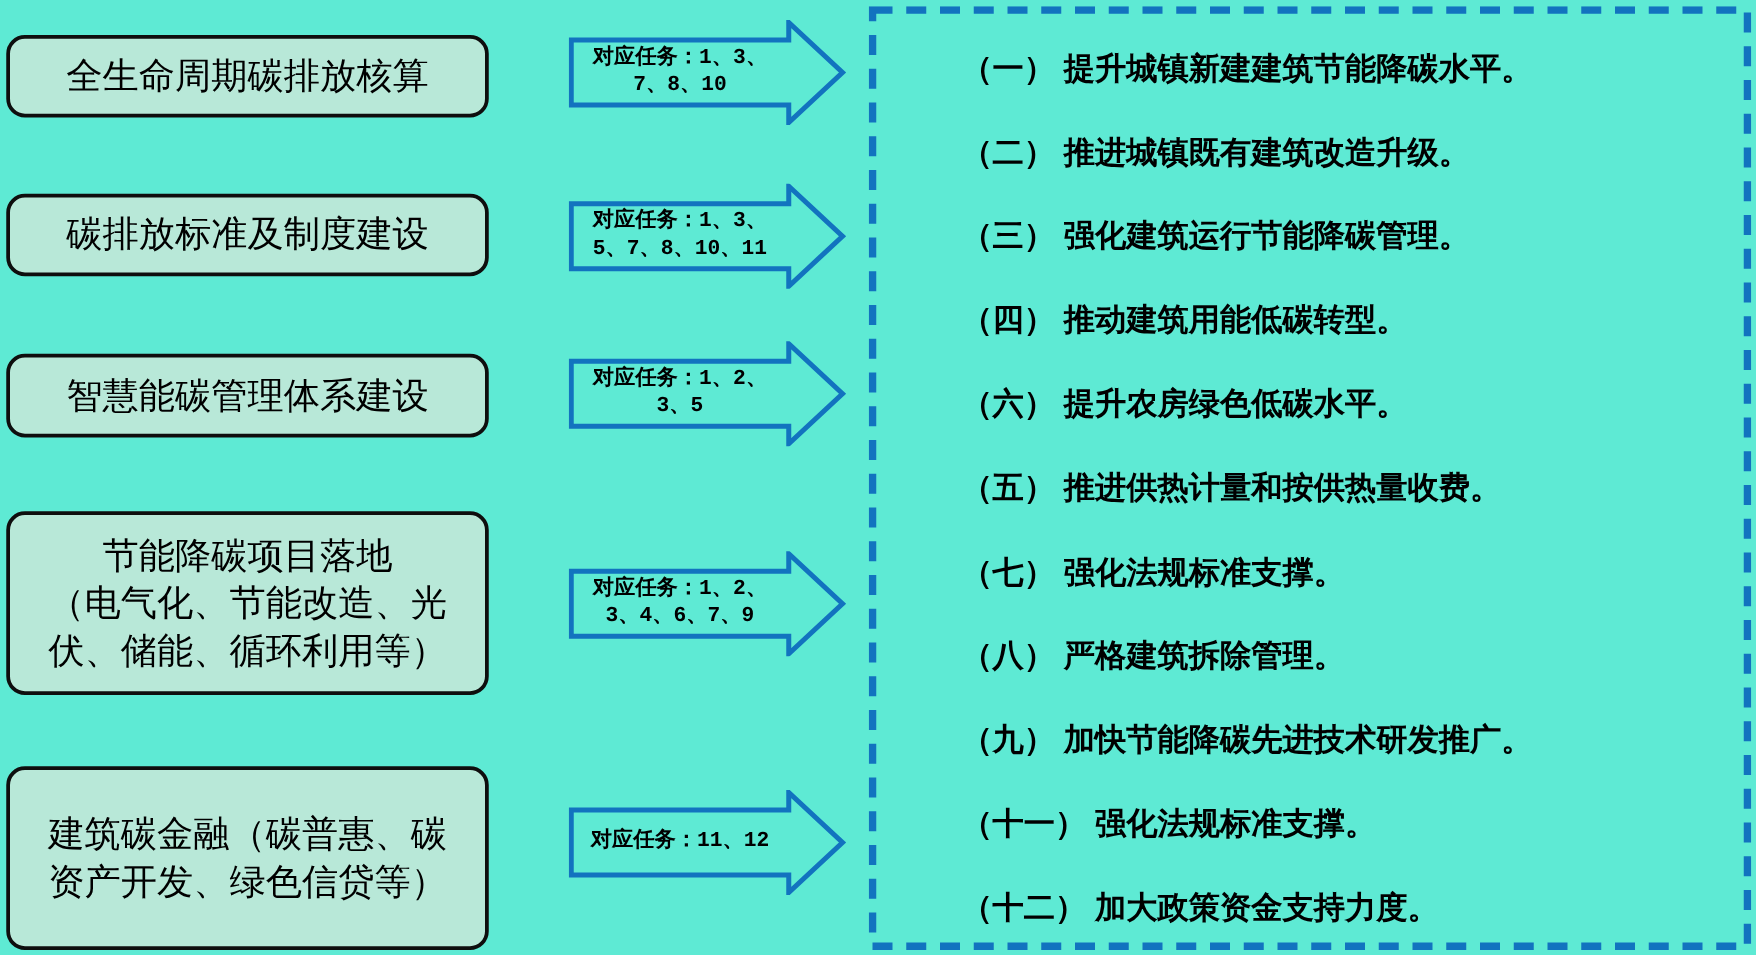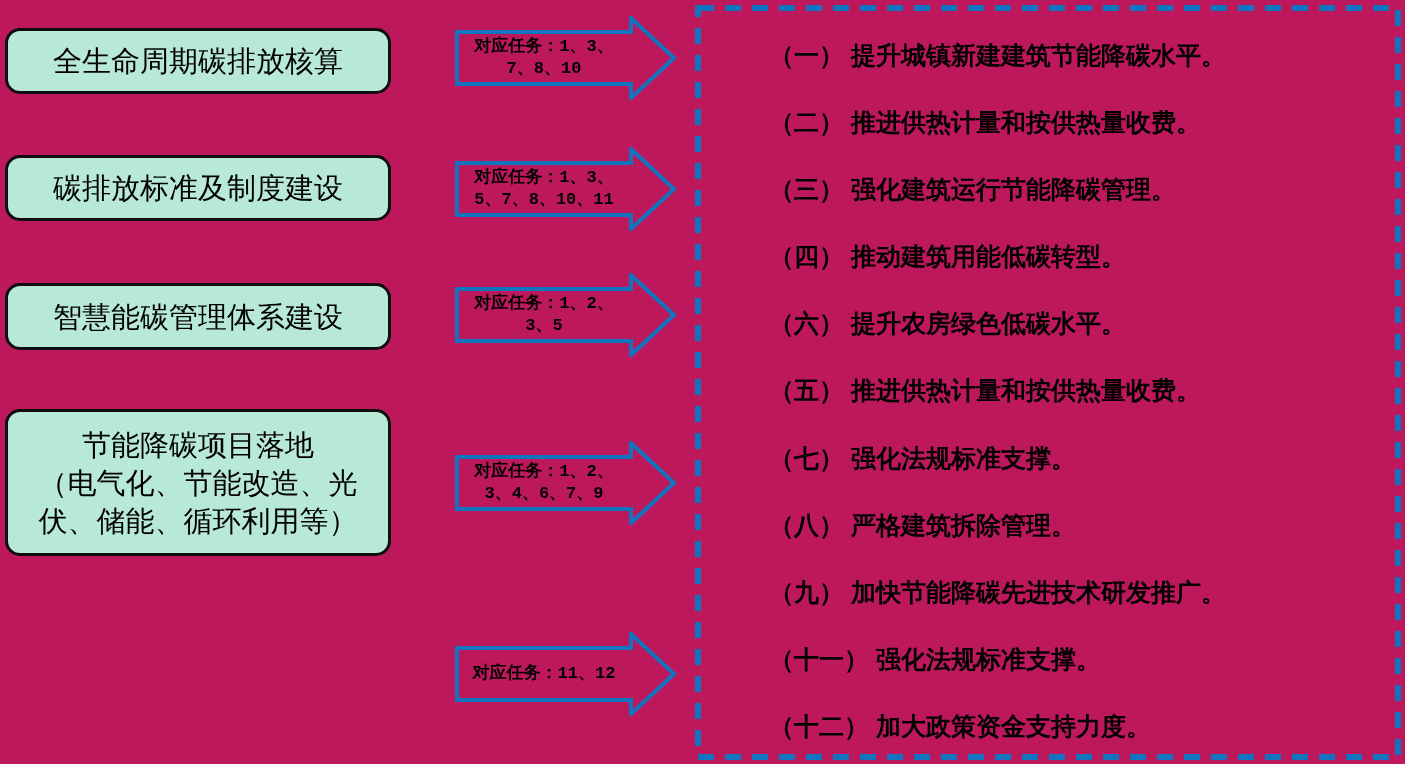--- a/index.html
+++ b/index.html
@@ -3,21 +3,21 @@
 <meta charset="utf-8">
 <style>
   html,body{margin:0;padding:0;}
   body{
     font-family:"Liberation Sans", sans-serif;
     background:#4a7052;
   }
   .canvas{
     position:relative;
     width:1405px;height:764px;
-    background:#be185d;
+    background:#5eead4;
     overflow:hidden;
     color:#000;
   }
   
   .cbox{
     position:absolute;
     left:5px;width:386px;
     box-sizing:border-box;
     background:#b8e8d8;
     border:3px solid #0e0e0e;
@@ -76,20 +76,22 @@
 <body>
 
 <div class="canvas">
 
   <div class="cbox" id="box1">全生命周期碳排放核算</div>
   <div class="cbox" id="box2">碳排放标准及制度建设</div>
   <div class="cbox" id="box3">智慧能碳管理体系建设</div>
   <div class="cbox" id="box4">节能降碳项目落地
 （电气化、节能改造、光
 伏、储能、循环利用等）</div>
+  <div class="cbox" id="box5">建筑碳金融（碳普惠、碳
+资产开发、绿色信贷等）</div>
 
   <div class="arrow" id="arrow1">
     <svg viewBox="0 0 222 84" preserveAspectRatio="none">
       <polygon points="2,16 176,16 176,2 219,42 176,82 176,68 2,68" fill="none" stroke="#1273bf" stroke-width="4"></polygon>
     </svg>
     <div class="arrow-text">对应任务：1、3、
 7、8、10</div>
   </div>
 
   <div class="arrow" id="arrow2">
@@ -122,21 +124,21 @@
     </svg>
     <div class="arrow-text">对应任务：11、12</div>
   </div>
 
   <div class="panel">
     <svg class="dash" viewBox="0 0 706 755" preserveAspectRatio="none">
       <rect x="3" y="3" width="700" height="749" fill="none" stroke="#1273bf" stroke-width="6" stroke-dasharray="16 11"></rect>
     </svg>
     <div class="task-list">
       <div class="task-item">（一） 提升城镇新建建筑节能降碳水平。</div>
-      <div class="task-item">（二） 推进供热计量和按供热量收费。</div>
+      <div class="task-item">（二） 推进城镇既有建筑改造升级。</div>
       <div class="task-item">（三） 强化建筑运行节能降碳管理。</div>
       <div class="task-item">（四） 推动建筑用能低碳转型。</div>
       <div class="task-item">（六） 提升农房绿色低碳水平。</div>
       <div class="task-item">（五） 推进供热计量和按供热量收费。</div>
       <div class="task-item">（七） 强化法规标准支撑。</div>
       <div class="task-item">（八） 严格建筑拆除管理。</div>
       <div class="task-item">（九） 加快节能降碳先进技术研发推广。</div>
       <div class="task-item">（十一） 强化法规标准支撑。</div>
       <div class="task-item">（十二） 加大政策资金支持力度。</div>
     </div>

